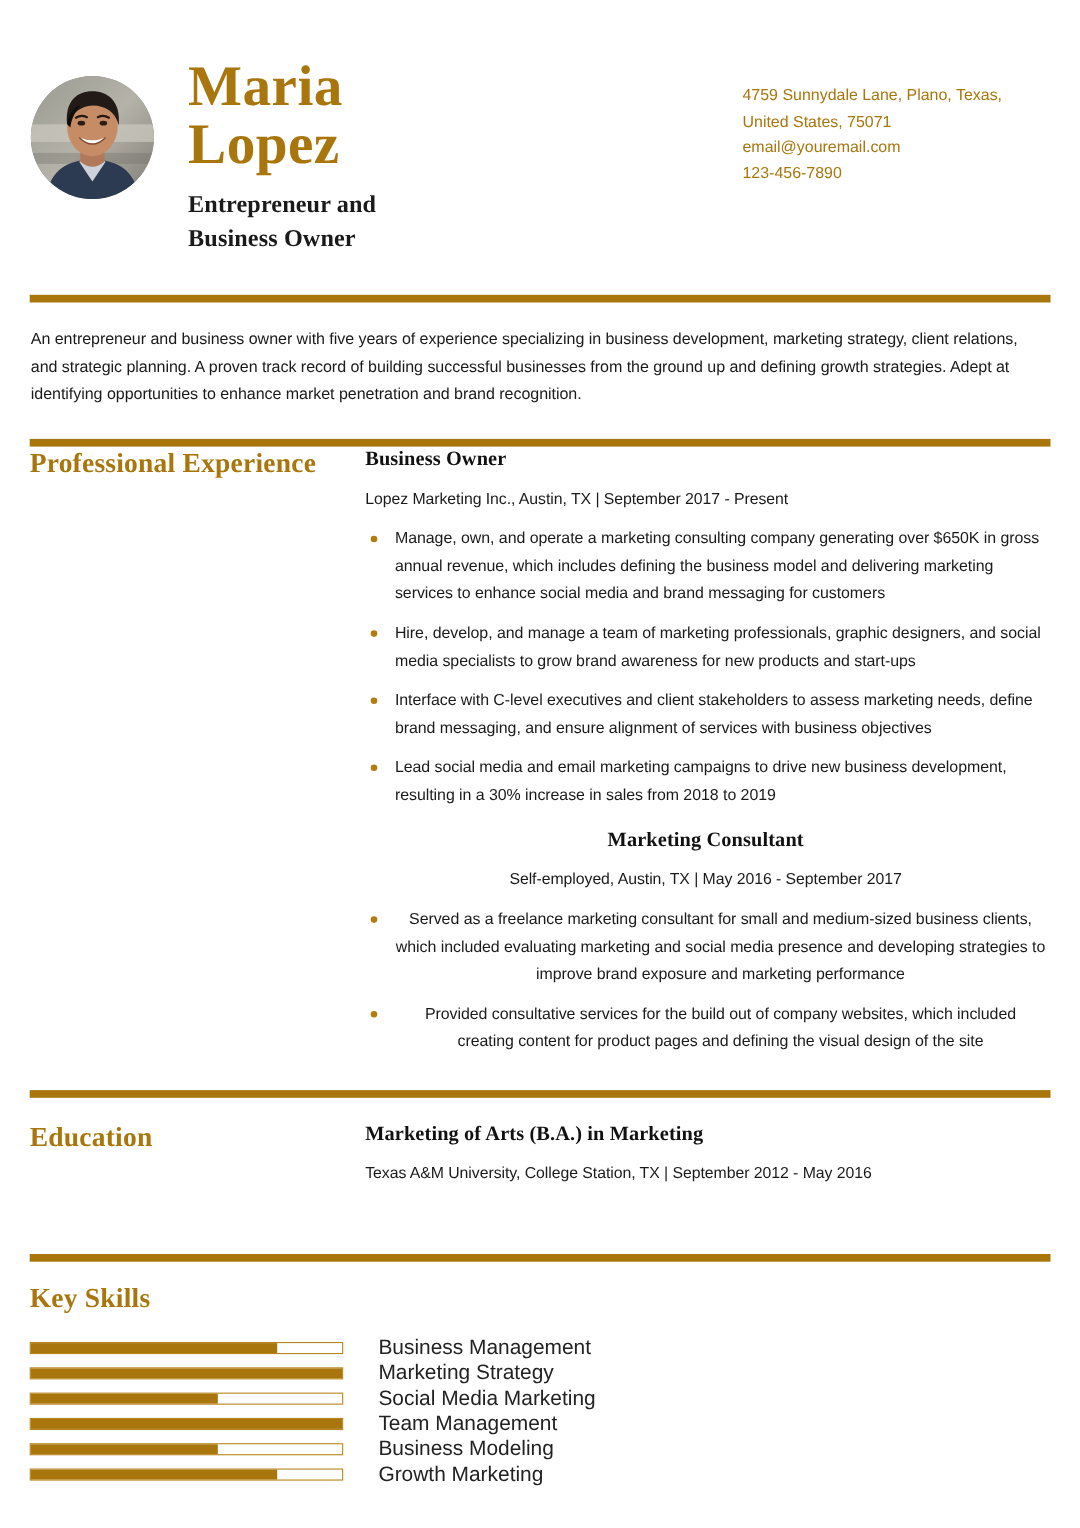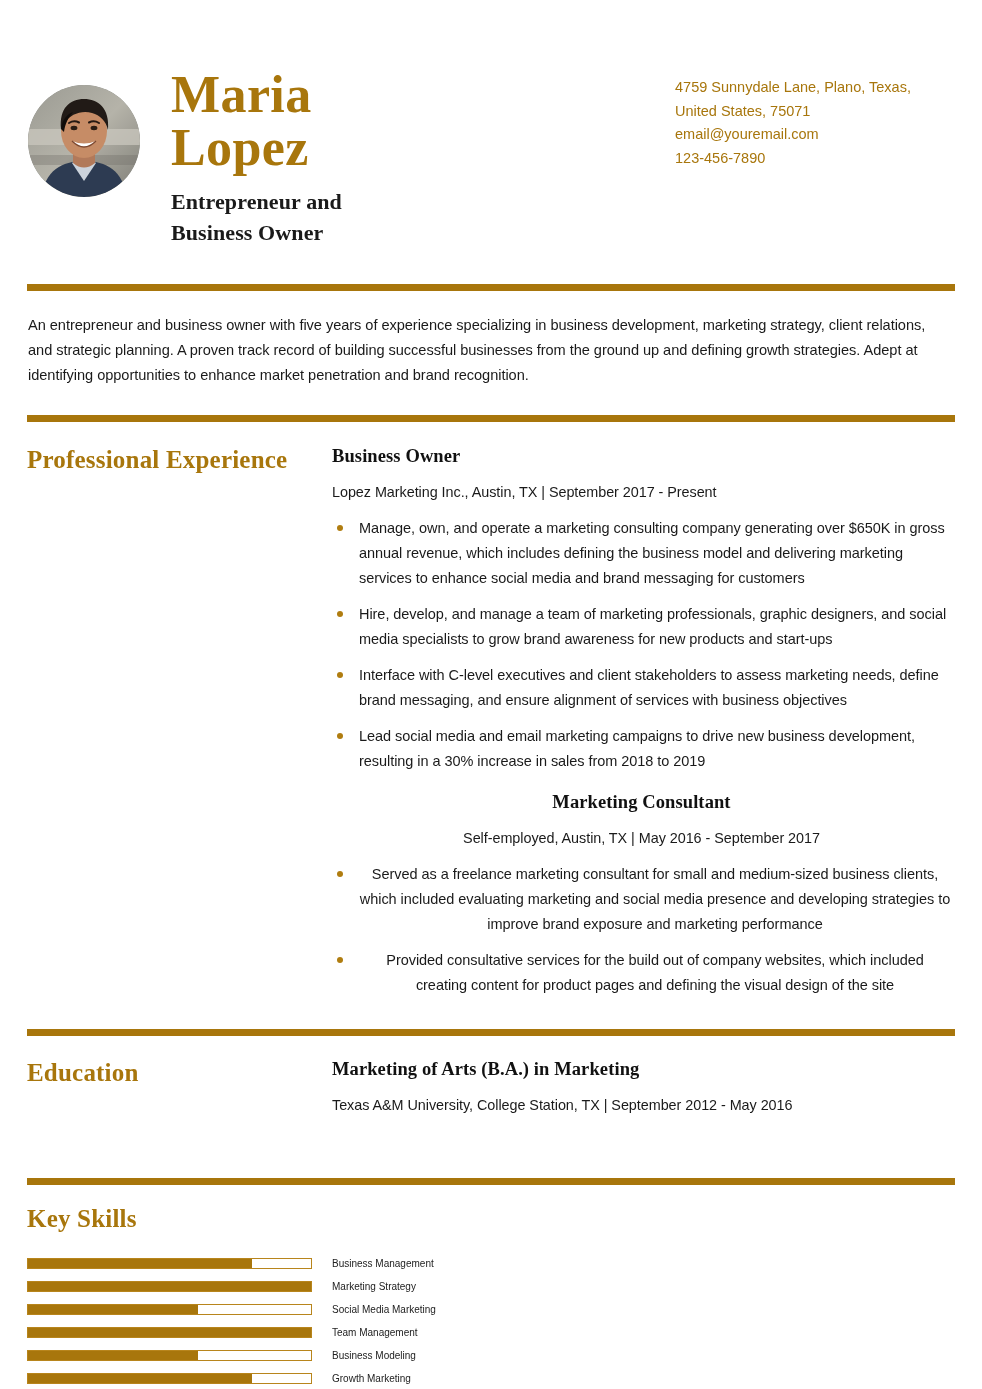--- a/index.html
+++ b/index.html
@@ -21,21 +21,21 @@
     width: 982px;
     height: 1389px;
     position: relative;
     padding: 0 27px;
   }
 
   
   .header {
     display: flex;
     align-items: flex-start;
-    padding-top: 68px;
+    padding-top: 52px;
     position: relative;
   }
 
   .avatar-wrap {
     width: 112px;
     height: 112px;
     flex: 0 0 112px;
     margin-top: 17px;
     margin-left: 1px;
   }
@@ -191,22 +191,22 @@
     position: relative;
   }
 
   .skill-fill {
     position: absolute;
     left: 0; top: 0; bottom: 0;
     background: #a8760c;
   }
 
   .skill-label {
-    margin-left: 20px;
-    font-size: 10px;
+    margin-left: 32px;
+    font-size: 19px;
     line-height: 23px;
     color: #222;
     white-space: nowrap;
   }
 </style>
 </head>
 <body>
 
 <div class="page">
 
@@ -266,21 +266,21 @@
       <div>123-456-7890</div>
     </div>
   </div>
 
   <div class="divider" style="margin-top:36px"></div>
 
   <div class="summary">An entrepreneur and business owner with five years of experience specializing in business development, marketing strategy, client relations, and strategic planning. A proven track record of building successful businesses from the ground up and defining growth strategies. Adept at identifying opportunities to enhance market penetration and brand recognition.</div>
 
   <div class="divider" style="margin-top:27px"></div>
 
-  <div class="section" style="margin-top:22px">
+  <div class="section" style="">
     <div class="section-heading">Professional Experience</div>
     <div class="section-body">
 
       <div class="entry">
         <div class="entry-title">Business Owner</div>
         <div class="entry-meta">Lopez Marketing Inc., Austin, TX | September 2017 - Present</div>
         <ul class="bullets">
           <li>Manage, own, and operate a marketing consulting company generating over $650K in gross annual revenue, which includes defining the business model and delivering marketing services to enhance social media and brand messaging for customers</li>
           <li>Hire, develop, and manage a team of marketing professionals, graphic designers, and social media specialists to grow brand awareness for new products and start-ups</li>
           <li>Interface with C-level executives and client stakeholders to assess marketing needs, define brand messaging, and ensure alignment of services with business objectives</li>

